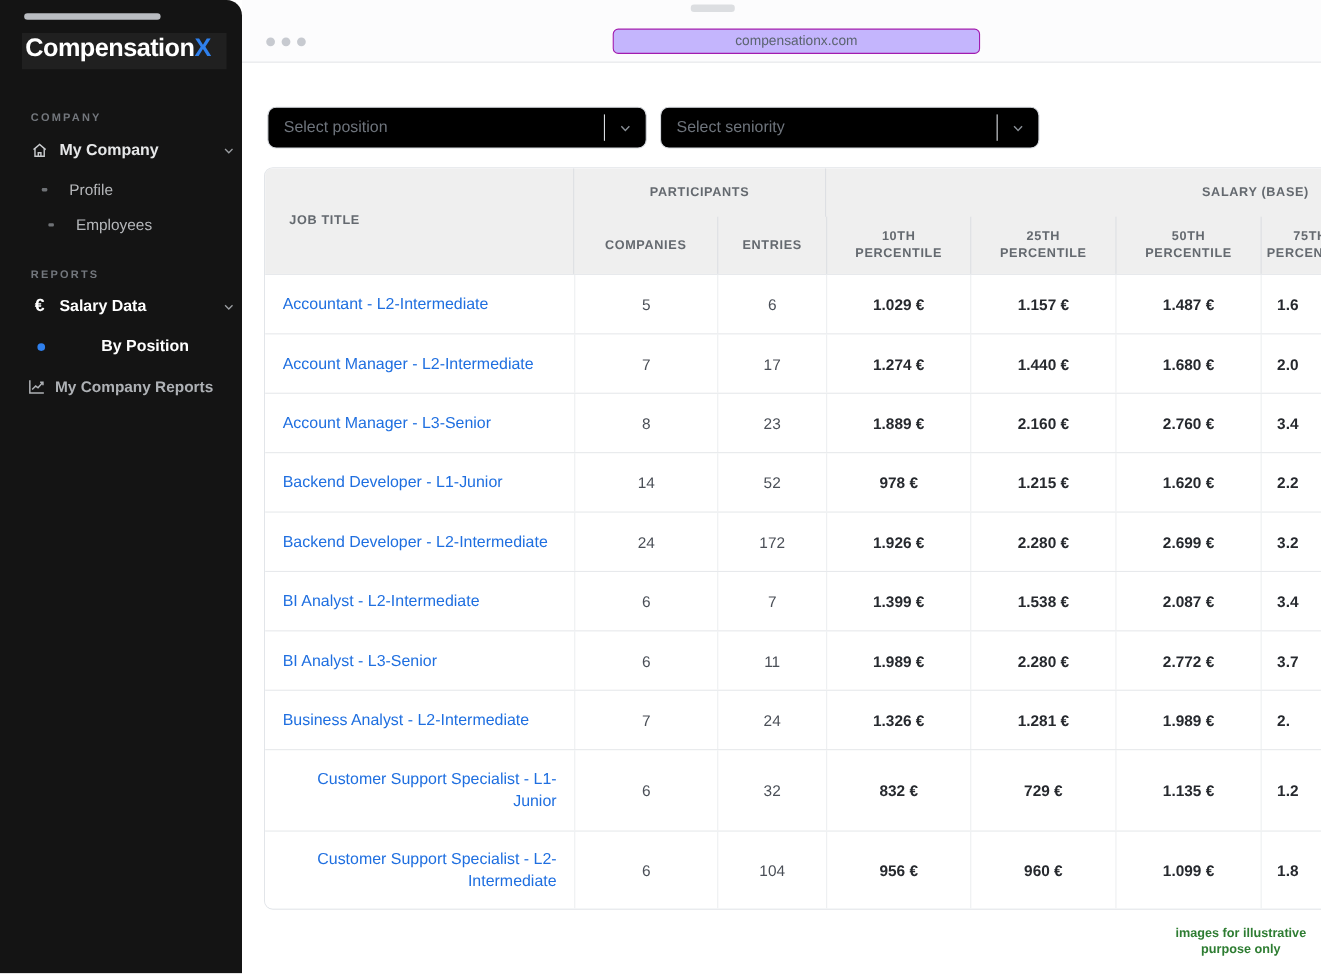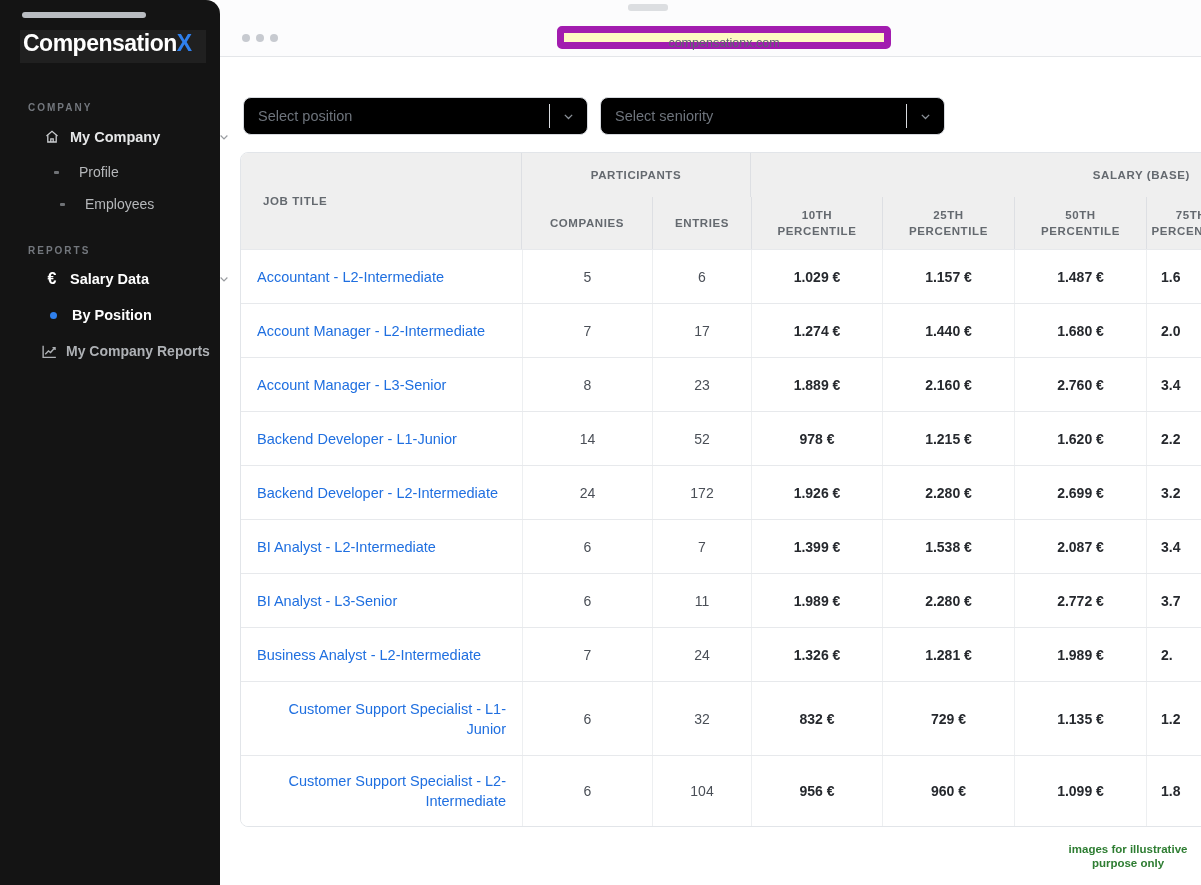--- a/index.html
+++ b/index.html
@@ -11,38 +11,38 @@
   .sidebar { position:absolute; left:0; top:0; width:220px; height:885px; background:#141414;
              border-top-right-radius:14px; z-index:5; }
   .redacted-bar { position:absolute; left:22px; top:12px; width:124px; height:6px;
                   background:#b9bcc1; border-radius:3px; }
   .logo-block { position:absolute; left:20px; top:30px; width:186px; height:33px; background:#202020;
                 display:flex; padding-left:3px; }
   .logo-text { font-size:23px; font-weight:700; color:#ffffff; letter-spacing:-0.5px; }
   .logo-accent { font-size:23px; font-weight:700; color:#2f80ed; letter-spacing:-0.5px; }
   .side-label { position:absolute; left:28px; font-size:10px; font-weight:600; color:#73777d;
                 letter-spacing:2px; }
-  .side-row { position:absolute; left:16px; width:244px; display:flex; align-items:center; cursor:pointer; }
+  .side-row { position:absolute; left:0; width:244px; display:flex; align-items:center; cursor:pointer; }
   .side-row .icon { width:20px; display:flex; justify-content:center; align-items:center; }
   .nav-main { color:#e6e7e8; font-size:14.5px; font-weight:600; }
   .nav-sub  { color:#b5b7ba; font-size:14px; font-weight:400; }
   .nav-dim  { color:#aeb1b5; font-size:14px; font-weight:600; }
   .chev { margin-left:auto; margin-right:30px; display:flex; }
   .bullet-dash { width:5px; height:3px; background:#6f7276; border-radius:1px; }
   .blue-dot { width:7px; height:7px; border-radius:50%; background:#2f80ed; }
   .euro-glyph { color:#ffffff; font-size:16px; font-weight:700; }
 
   
   .chrome { position:absolute; left:220px; top:0; width:981px; height:57px; background:#fcfcfd;
             border-bottom:1px solid #e4e6e9; }
   .tab-handle { position:absolute; left:408px; top:4px; width:40px; height:7px; background:#dcdee1;
                 border-radius:3px; }
   .dot { position:absolute; top:34px; width:8px; height:8px; border-radius:50%; background:#c7cad0; }
-  .url-bar { position:absolute; left:337px; top:26px; width:334px; height:23px; background:#fef9c3;
-             border:7px solid #a21caf; border-radius:5px; text-align:center; font-size:12.5px;
+  .url-bar { position:absolute; left:337px; top:26px; width:334px; height:23px; background:#c4b5fd;
+             border:1px solid #a21caf; border-radius:5px; text-align:center; font-size:12.5px;
              color:#5b6470; line-height:21px; }
 
   
   .select { position:absolute; top:97px; width:345px; height:38px; background:#000000;
             border:1px solid #d6d9de; border-radius:8px; display:flex; align-items:center; cursor:pointer; }
   .select .ph { padding-left:14px; font-size:14.5px; color:#6e747c; }
   .select .sep { margin-left:auto; width:1px; height:24px; background:#d9dce0; }
   .select .caret { width:37px; display:flex; justify-content:center; align-items:center; }
 
   
@@ -122,21 +122,21 @@
     <div class="side-row" style="top:268px; height:22px; padding-left:26px;">
       <span class="icon euro-glyph">€</span>
       <span class="nav-main" style="margin-left:8px; color:#ffffff;">Salary Data</span>
       <span class="chev">
         <svg width="12" height="12" viewBox="0 0 16 16" fill="none" stroke="#9a9da1" stroke-width="1.6">
             <path d="M3.5 6 L8 10.5 L12.5 6"></path>
           </svg>
       </span>
     </div>
 
-    <div class="side-row" style="top:306px; height:18px; padding-left:34px;">
+    <div class="side-row" style="top:306px; height:18px; padding-left:34px;gap:36px;">
       <span class="blue-dot"></span>
       <span class="nav-main" style="margin-left:15px; color:#ffffff;">By Position</span>
     </div>
 
     <div class="side-row" style="top:341px; height:20px; padding-left:23px;">
       <span class="icon">
         <svg width="17" height="17" viewBox="0 0 16 16" fill="none" stroke="#aeb1b5" stroke-width="1.3">
           <path d="M2 2.5 V13.5 H14"></path>
             <path d="M4 10.5 L7 7.5 L9 9 L13 4.5"></path>
             <path d="M10.8 4.3 L13.2 4.3 L13.2 6.7"></path>

